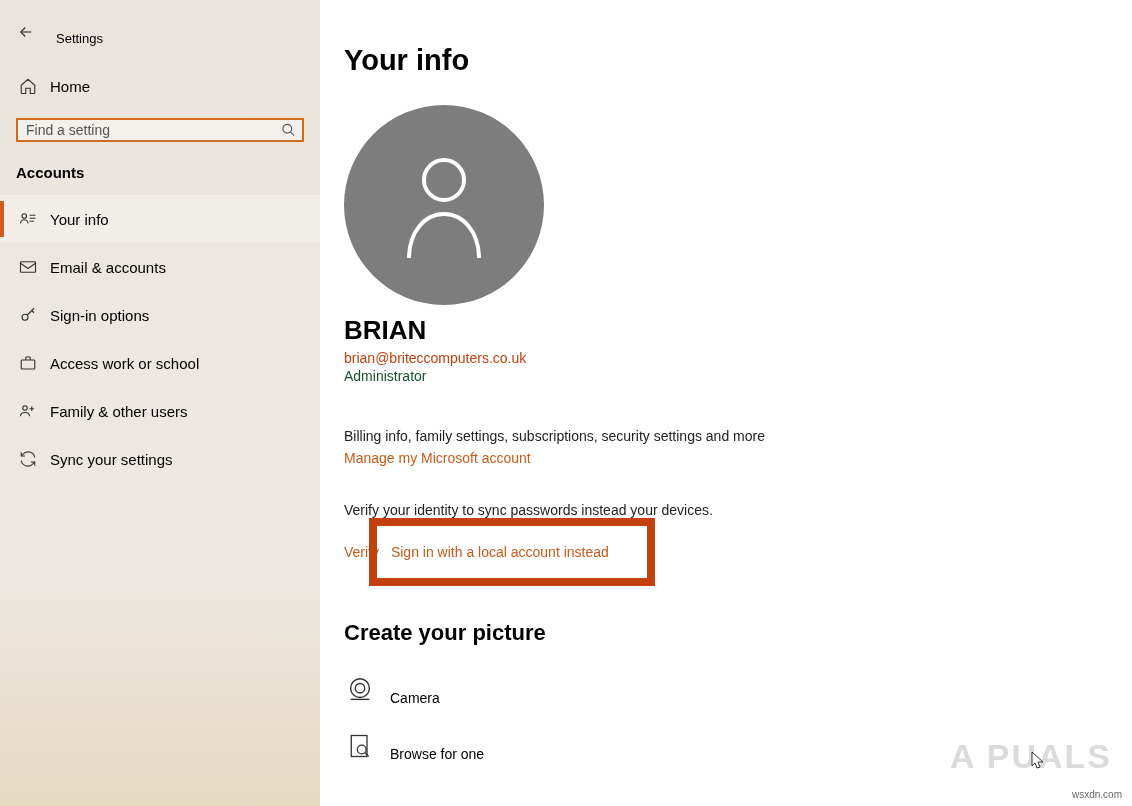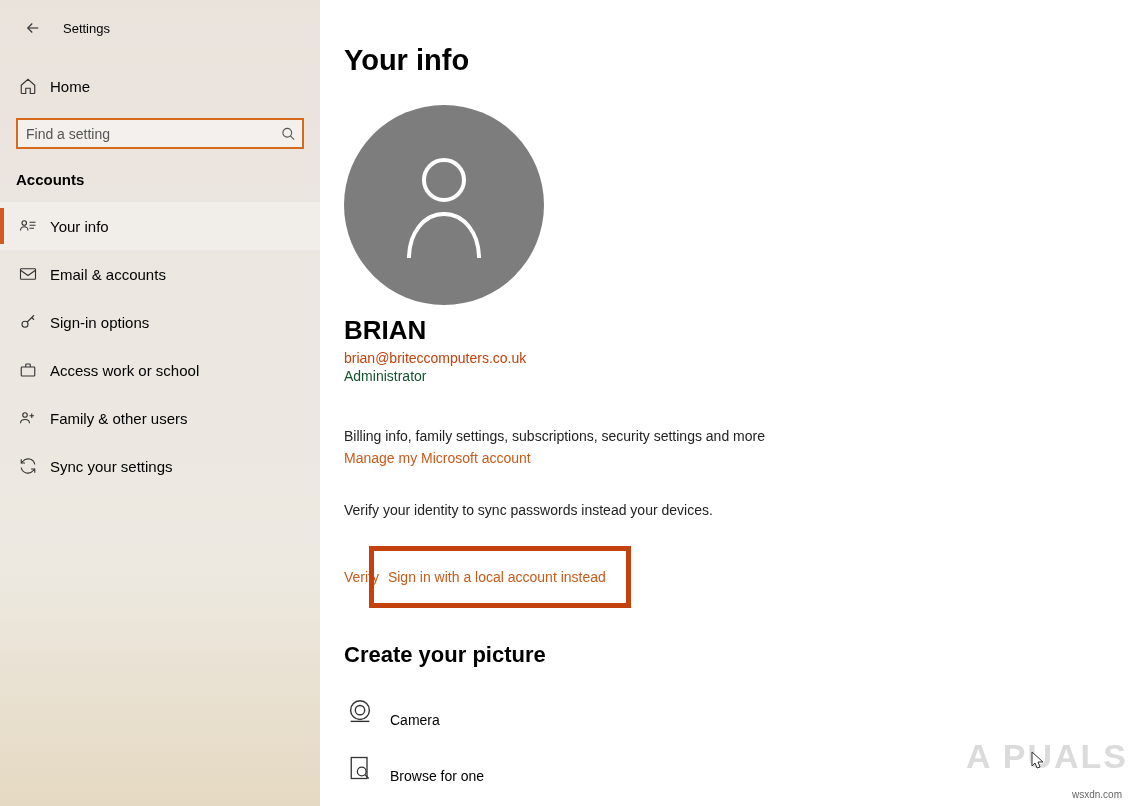--- a/index.html
+++ b/index.html
@@ -15,22 +15,22 @@
     }
     .sidebar {
       width: 320px;
       height: 100%;
       background: linear-gradient(to bottom, #e9e3dc 0%, #ece7e0 40%, #ede9e1 70%, #e5d9c2 100%);
       position: relative;
       padding-top: 10px;
     }
     .header-row {
       display: flex;
-      align-items: center;
-      padding: 0 19px;
+      align-items: flex-end;
+      padding: 0 12px;
       height: 36px;
     }
     .back-btn {
       width: 28px;
       height: 28px;
       display: flex;
       align-items: center;
       justify-content: center;
       cursor: pointer;
       margin-right: 16px;
@@ -54,21 +54,21 @@
       justify-content: center;
       margin-right: 10px;
     }
     .nav-label { font-size: 15px; }
     .search-wrap {
       margin: 8px 16px 0 16px;
       position: relative;
     }
     .search-input {
       width: 100%;
-      height: 31px;
+      height: 24px;
       border: 2px solid #d46a1a;
       background: rgba(255,255,255,0.45);
       padding: 0 24px 0 8px;
       font-size: 14px;
       color: #333;
       outline: none;
       font-family: inherit;
     }
     .search-input::placeholder { color: #555; }
     .search-icon {
@@ -124,24 +124,23 @@
     .info-text { font-size: 14px; color: #222; margin-top: 44px; }
     .link {
       color: #c85a1a;
       font-size: 14px;
       margin-top: 6px;
       cursor: pointer;
       display: inline-block;
     }
     .verify-text { font-size: 14px; color: #222; margin-top: 36px; }
     .signin-box {
-      border: 5px solid #c2410c;
+      border: 8px solid #c2410c;
       display: inline-block;
-      padding: 18px 20px 18px 14px;
-      margin-top: 28px;
+      padding: 18px 38px 18px 14px;
       margin-left: -14px;
     }
     .signin-link { color: #c85a1a; font-size: 14px; cursor: pointer; }
     .section-title {
       font-size: 22px;
       font-weight: 600;
       margin-top: 34px;
       margin-bottom: 4px;
     }
     .pic-row {
@@ -153,21 +152,21 @@
       width: 32px;
       height: 32px;
       margin-right: 14px;
       display: flex;
       align-items: center;
       justify-content: center;
     }
     .pic-label { font-size: 14px; }
     .watermark {
       position: absolute;
-      right: 4px;
+      right: 20px;
       bottom: 30px;
       font-size: 34px;
       font-weight: 700;
       color: #ccc;
       letter-spacing: 2px;
       opacity: 0.7;
     }
     .source {
       position: absolute;
       right: 10px;

